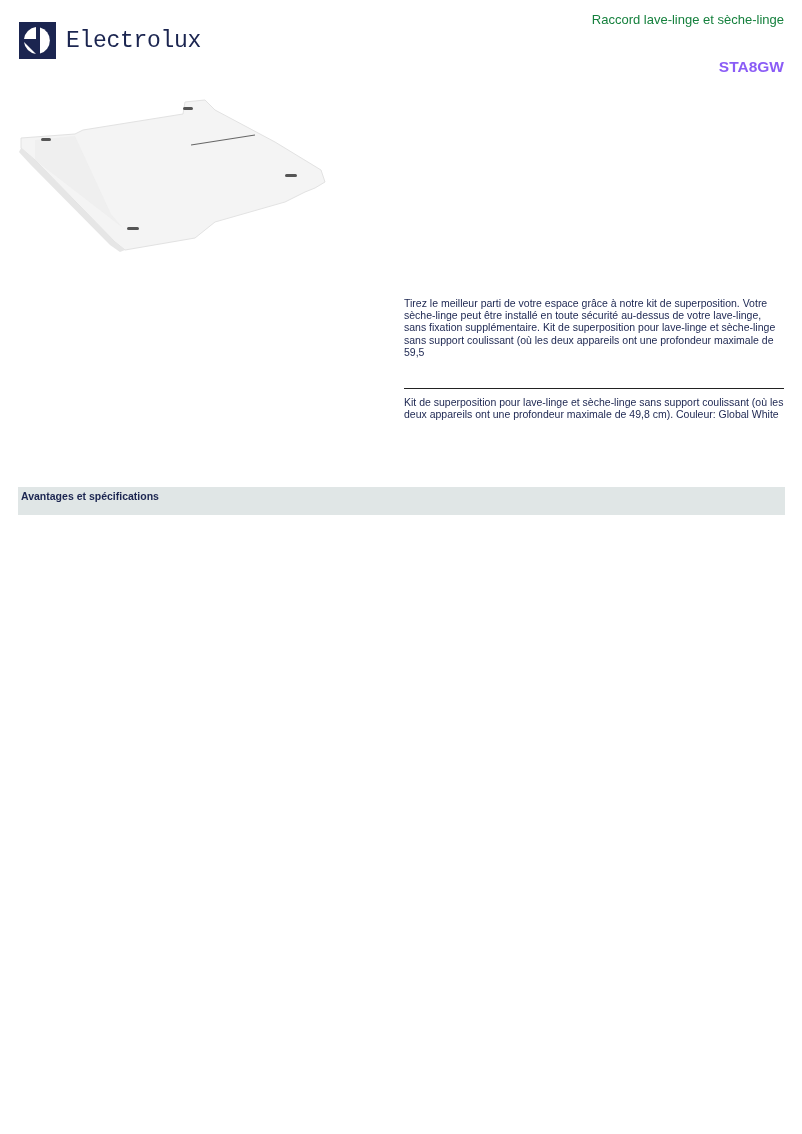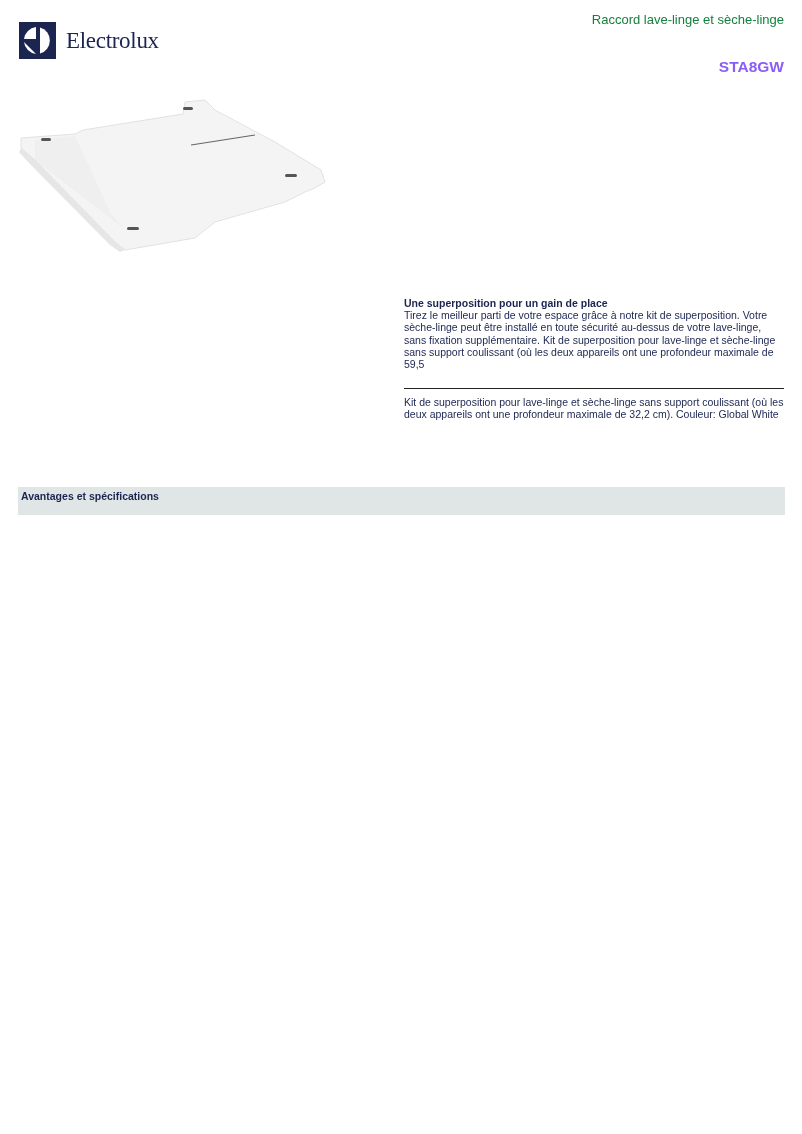--- a/index.html
+++ b/index.html
@@ -1,20 +1,20 @@
 <!DOCTYPE html>
 <html><head>
 <meta charset="utf-8">
 <style>
   html, body { margin: 0; padding: 0; background: #ffffff; }
   body { width: 802px; height: 1134px; position: relative; overflow: hidden;
          font-family: "Liberation Sans", sans-serif; color: #1b2550; }
   .logo { position: absolute; left: 19px; top: 22px; display: flex; align-items: center; }
   .logo-mark { width: 37px; height: 37px; background: #1b2550; display: block; }
-  .logo-text { margin-left: 10px; font-family: Liberation Serif, serif; font-size: 23px; font-weight: normal;
+  .logo-text { margin-left: 10px; font-family: Liberation Mono, monospace; font-size: 23px; font-weight: normal;
                color: #1b2550; letter-spacing: -0.3px; }
   .doc-title { position: absolute; right: 18px; top: 12px; font-size: 13px; color: #15803d; }
   .model { position: absolute; right: 18px; top: 58px; font-size: 15.5px; font-weight: bold; color: #8b5cf6; }
   .product-image { position: absolute; left: 15px; top: 90px; width: 312px; height: 162px; }
   .desc { position: absolute; left: 404px; top: 297px; width: 382px; font-size: 10.5px; line-height: 12.2px; }
   .desc-heading { font-weight: bold; }
   .divider { position: absolute; left: 404px; top: 388px; width: 380px; height: 1px; background: #222; }
   .desc2 { position: absolute; left: 404px; top: 396px; width: 380px; font-size: 10.5px; line-height: 12.2px; }
   .section-bar { position: absolute; left: 18px; top: 487px; width: 767px; height: 28px; background: #e0e6e6; }
   .section-bar span { position: absolute; left: 3px; top: 3px; font-size: 10.5px; font-weight: bold; color: #1b2550; }
@@ -40,23 +40,22 @@
   <path d="M6 58 L20 70 L100 152 L110 160 L105 162 L95 155 L15 74 L4 62 Z" fill="#e6e6e6"></path>
   <path d="M20 50 L60 46 L96 124 L108 138 L20 70 Z" fill="#ebebeb" opacity="0.6"></path>
   <rect x="26" y="48" width="10" height="3" rx="1.5" fill="#555"></rect>
   <rect x="168" y="17" width="10" height="3" rx="1.5" fill="#555"></rect>
   <rect x="270" y="84" width="12" height="3" rx="1.5" fill="#555"></rect>
   <rect x="112" y="137" width="12" height="3" rx="1.5" fill="#555"></rect>
   <line x1="176" y1="55" x2="240" y2="45" stroke="#666" stroke-width="1.2"></line>
 </svg>
 
 <div class="desc">
-  <div class="desc-heading">Une superposition pour un gain de place</div>
   <div>Tirez le meilleur parti de votre espace grâce à notre kit de superposition. Votre sèche-linge peut être installé en toute sécurité au-dessus de votre lave-linge, sans fixation supplémentaire. Kit de superposition pour lave-linge et sèche-linge sans support coulissant (où les deux appareils ont une profondeur maximale de 59,5</div>
 </div>
 
 <div class="divider"></div>
 
-<div class="desc2">Kit de superposition pour lave-linge et sèche-linge sans support coulissant (où les deux appareils ont une profondeur maximale de 32,2 cm). Couleur: Global White</div>
+<div class="desc2">Kit de superposition pour lave-linge et sèche-linge sans support coulissant (où les deux appareils ont une profondeur maximale de 49,8 cm). Couleur: Global White</div>
 
 <div class="section-bar">
   <span>Avantages et spécifications</span>
 </div>
 
 </body></html>

